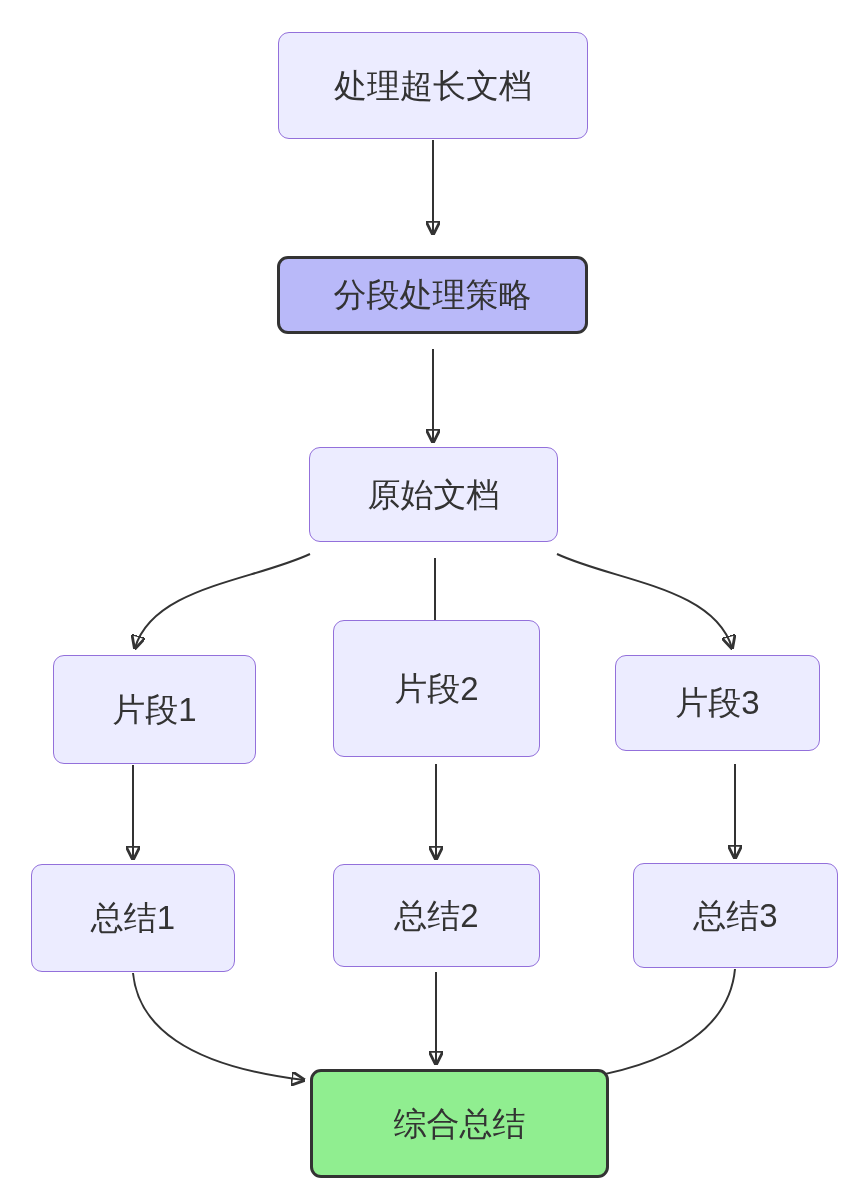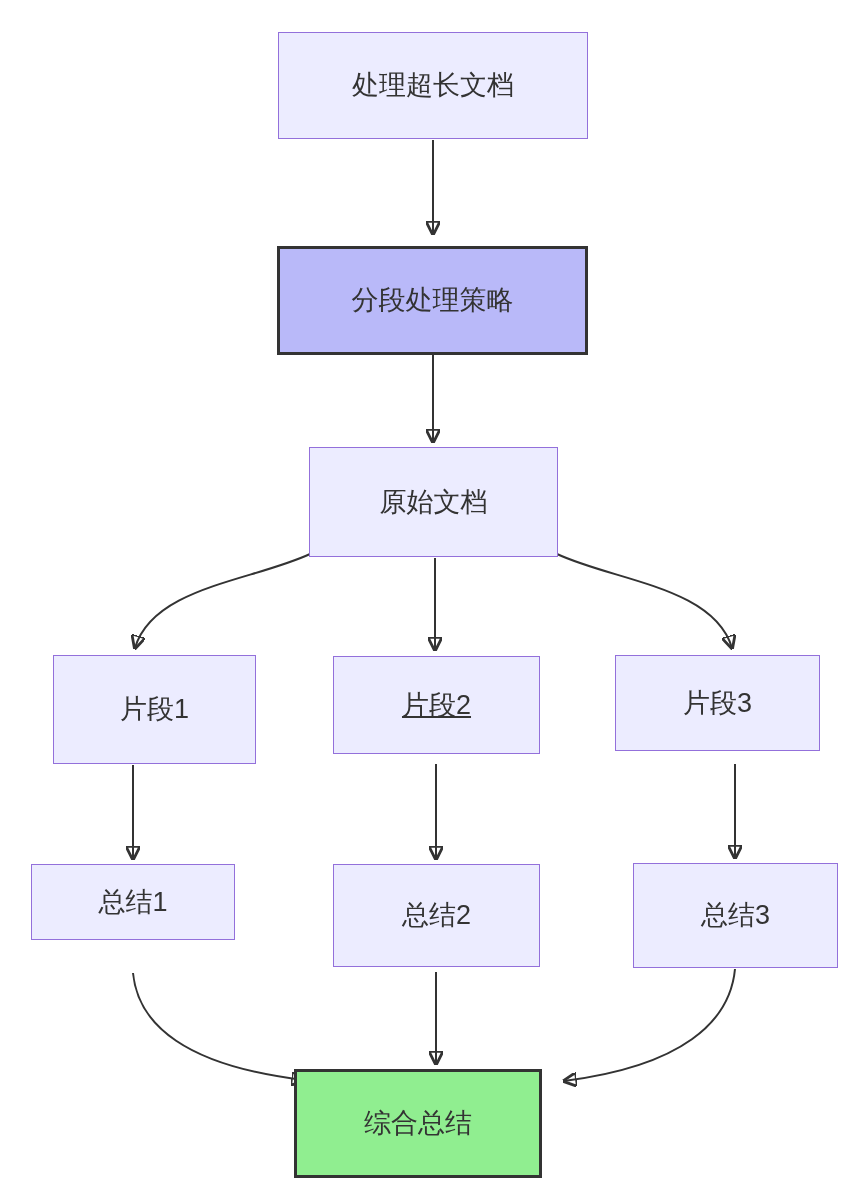--- a/index.html
+++ b/index.html
@@ -27,49 +27,50 @@
     fill: none;
     stroke: #333333;
     stroke-width: 2px;
   }
   .node {
     position: absolute;
     box-sizing: border-box;
     display: flex;
     align-items: center;
     justify-content: center;
-    font-size: 27px;
+    font-size: 33px;
     line-height: 1.2;
     color: #333333;
     text-align: center;
     white-space: nowrap;
+    border-radius: 11px;
   }
   .node.light {
     background: #ECECFF;
     border: 1.5px solid #9370DB;
   }
   .node.highlight {
     background: #B9B9F9;
     border: 3px solid #333333;
   }
   .node.final {
     background: #90EE90;
     border: 3px solid #333333;
   }
   
   #n-start    { left: 278px; top: 32px;   width: 310px; height: 107px; }
-  #n-strategy { left: 277px; top: 246px;  width: 311px; height: 109px; }
-  #n-doc      { left: 309px; top: 447px;  width: 249px; height: 110px; }
+  #n-strategy { left: 277px; top: 256px;  width: 311px; height: 78px; }
+  #n-doc      { left: 309px; top: 447px;  width: 249px; height: 95px; }
   #n-frag1    { left: 32px;  top: 655px;  width: 203px; height: 109px; margin-left: 21px; }
-  #n-frag2    { left: 333px; top: 656px;  width: 207px; height: 98px; text-decoration: underline; }
+  #n-frag2    { left: 333px; top: 620px;  width: 207px; height: 137px; }
   #n-frag3    { left: 615px; top: 655px;  width: 205px; height: 96px; }
-  #n-sum1     { left: 31px;  top: 864px;  width: 204px; height: 76px; }
+  #n-sum1     { left: 31px;  top: 864px;  width: 204px; height: 108px; }
   #n-sum2     { left: 333px; top: 864px;  width: 207px; height: 103px; }
   #n-sum3     { left: 633px; top: 863px;  width: 205px; height: 105px; }
-  #n-final    { left: 294px; top: 1069px; width: 248px; height: 109px; }
+  #n-final    { left: 310px; top: 1069px; width: 299px; height: 109px; }
 </style>
 </head>
 <body>
 
 <div class="canvas">
 
   <svg class="edge-layer" viewBox="0 0 852 1196" xmlns="http://www.w3.org/2000/svg">
     <defs>
       <marker id="arrow" viewBox="0 0 10 10" refX="9" refY="5" markerWidth="7" markerHeight="7" orient="auto">
         <path d="M0,0 L10,5 L0,10 z" fill="#333333" stroke="none"></path>

